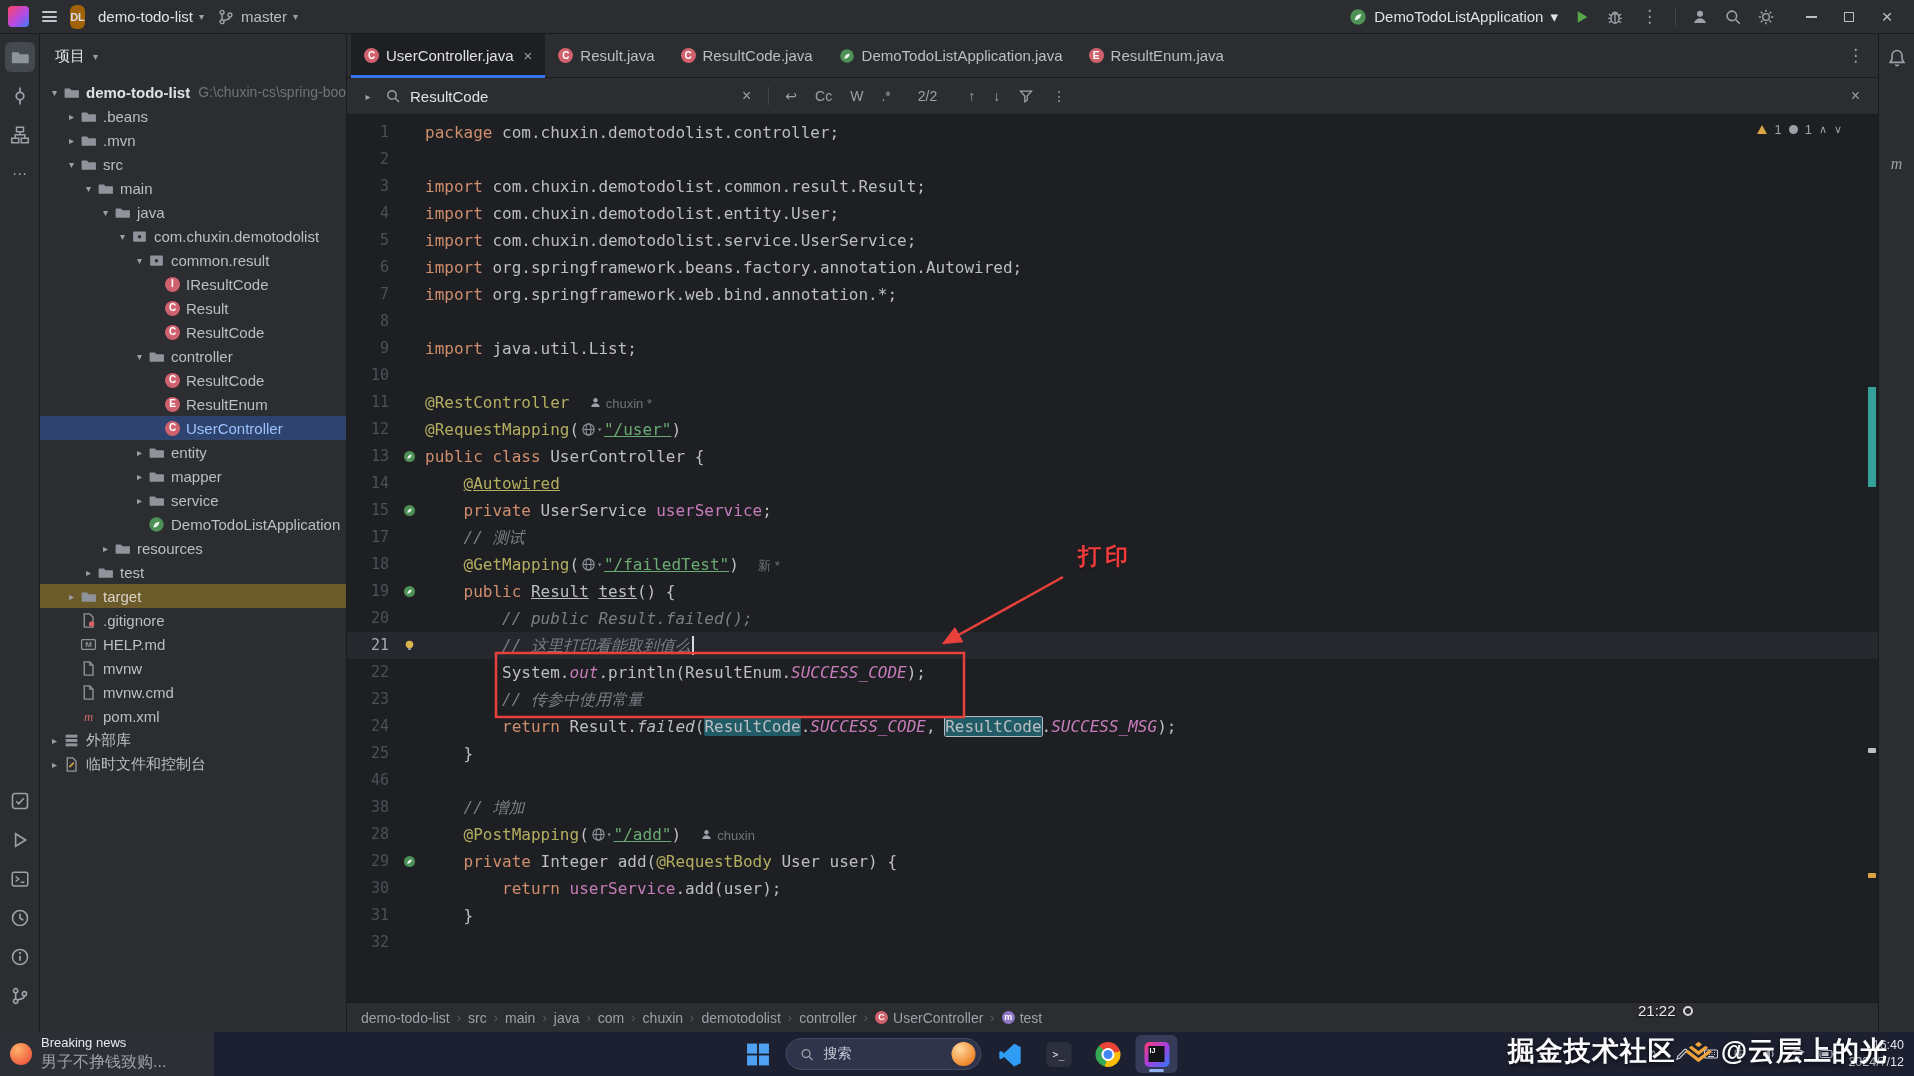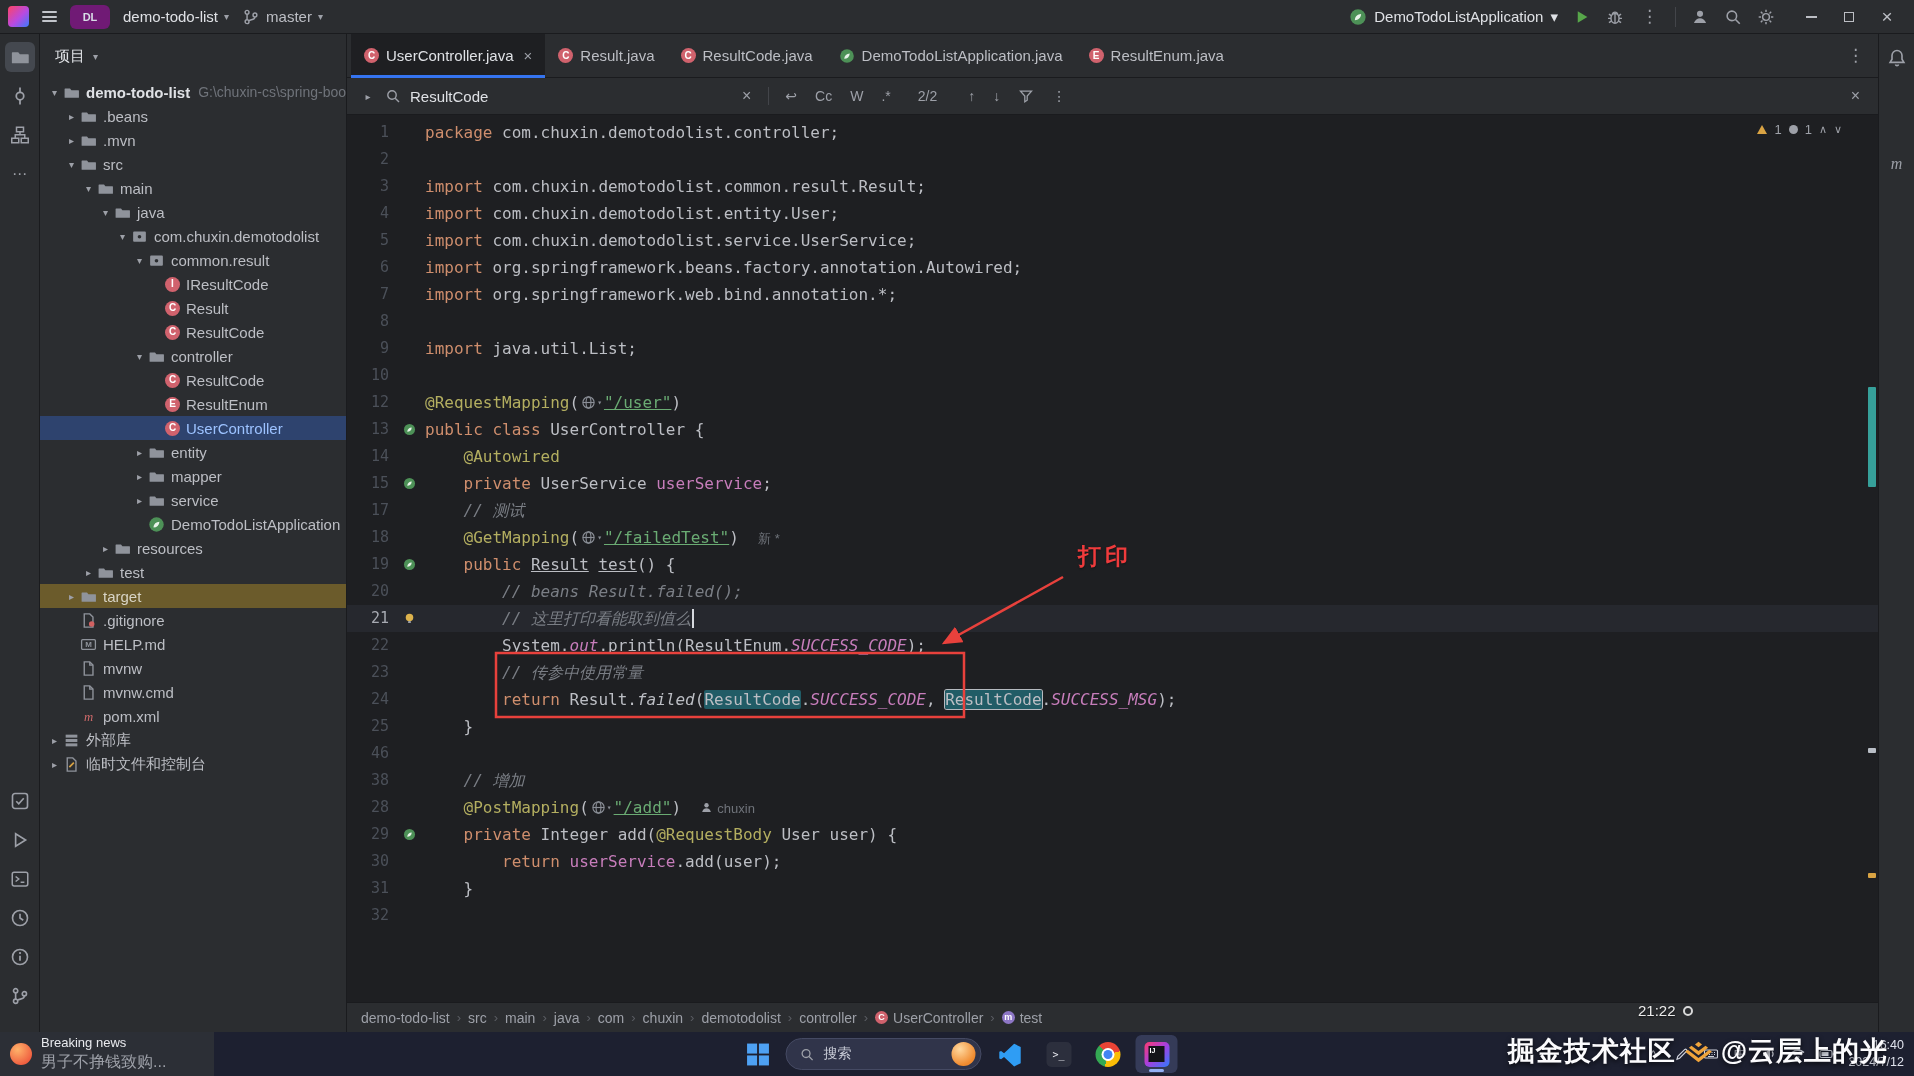--- a/index.html
+++ b/index.html
@@ -12,21 +12,21 @@
 .cir{border-radius:50%;color:#fff;font-weight:700;font-size:10px;line-height:1;
   display:inline-flex;align-items:center;justify-content:center;font-family:"Liberation Sans",sans-serif}
 
 
 .titlebar{position:absolute;top:0;left:0;right:0;height:34px;background:#2b2d30;border-bottom:1px solid #1a1b1e;
   display:flex;align-items:center;justify-content:space-between;padding:0 8px;font-size:15px;z-index:5}
 .tb-left{display:flex;align-items:center;gap:13px}
 .logo{width:21px;height:21px;border-radius:4px;background:linear-gradient(135deg,#fe4465,#b84ae2 55%,#3a7bfd)}
 .menu-bars{width:15px;height:11px;display:flex;flex-direction:column;justify-content:space-between;cursor:pointer}
 .menu-bars i{display:block;height:2px;background:#c2c5cb;border-radius:1px}
-.proj-badge{width:40px;height:24px;border-radius:6px;background:#701a75;color:#d8dce6;font-size:11px;font-weight:700;
+.proj-badge{width:15px;height:24px;border-radius:6px;background:#a16207;color:#d8dce6;font-size:11px;font-weight:700;
   display:flex;align-items:center;justify-content:center}
 .tb-chip{display:flex;align-items:center;gap:6px;color:#dfe1e5;cursor:pointer;background:none;border:none;font-size:15px}
 .tb-chip .chev{font-size:10px;color:#9da0a8}
 .tb-chip.branch{color:#bcbec4}
 .tb-right{display:flex;align-items:center;gap:15px}
 .run-chip{display:flex;align-items:center;gap:7px;color:#dfe1e5;cursor:pointer}
 .tb-ic{width:18px;height:18px;color:#9da0a8}
 .tb-more{color:#9da0a8;font-size:17px;padding:0 2px;cursor:pointer}
 .tb-sep{width:1px;height:20px;background:#43454a}
 .win-btns{display:flex;margin-left:2px}
@@ -90,21 +90,21 @@
 .cl{display:flex;height:27px;line-height:27px}
 .cl.cur{background:#26282e}
 .ln{width:46px;flex:none;text-align:right;padding-right:4px;color:#4b5059;font-size:15px}
 .cl.cur .ln{color:#a7aab2}
 .gi{width:32px;flex:none;display:flex;align-items:center;justify-content:center}
 .gi .ic{width:13px;height:13px;cursor:pointer}
 .ct{flex:1;min-width:0;white-space:pre;color:#bcbec4;cursor:text}
 .tk-k{color:#cf8e6d}
 .tk-c{color:#7a7e85;font-style:italic}
 .tk-a{color:#b3ae60}
-.tk-au{color:#b3ae60;}
+.tk-au{color:#b3ae60;text-decoration:underline}
 .tk-su{color:#6aab73;text-decoration:underline}
 .tk-cn{color:#c77dbb;font-style:italic}
 .tk-f{color:#c77dbb}
 .tk-sm{font-style:italic}
 .tk-mu{text-decoration:underline}
 .tk-hl{background:#215c66;border-radius:2px}
 .tk-hlc{background:#215c66;border-radius:2px;box-shadow:0 0 0 1px #b6bac0}
 .tk-inlay{color:#6f737a;font-family:"Liberation Sans",sans-serif;font-size:13px}
 .ct .ic-globe{width:15px;height:15px;vertical-align:-2px;margin:0 1px 0 2px}
 .ct .ic-person{width:13px;height:13px;vertical-align:-1px;margin-right:4px}
@@ -714,20 +714,28 @@
               <span class="ln">9</span>
               <span class="gi"></span>
               <span class="ct"><span class="tk-k">import </span><span class="tk-p">java.util.List;</span></span>
             </div>
             <div class="cl">
               <span class="ln">10</span>
               <span class="gi"></span>
               <span class="ct"></span>
             </div>
             <div class="cl">
+              <span class="ln">11</span>
+              <span class="gi"></span>
+              <span class="ct"><span class="tk-a">@RestController</span><span class="tk-p">  </span><span class="ic ic-person"><svg viewBox="0 0 16 16" width="100%" height="100%" xmlns="http://www.w3.org/2000/svg">
+                    <circle cx="8" cy="5.2" r="2.7" fill="#9da0a8"></circle>
+                    <path d="M2.6 13.4c1-3.1 3.1-4.4 5.4-4.4s4.4 1.3 5.4 4.4z" fill="#9da0a8"></path>
+                  </svg></span><span class="tk-inlay">chuxin *</span></span>
+            </div>
+            <div class="cl">
               <span class="ln">12</span>
               <span class="gi"></span>
               <span class="ct"><span class="tk-a">@RequestMapping</span><span class="tk-p">(</span><span class="ic ic-globe"><svg viewBox="0 0 16 16" width="100%" height="100%" xmlns="http://www.w3.org/2000/svg">
                     <circle cx="8" cy="8" r="6" fill="none" stroke="#8a8e96" stroke-width="1.2"></circle>
                     <ellipse cx="8" cy="8" rx="2.6" ry="6" fill="none" stroke="#8a8e96" stroke-width="1.2"></ellipse>
                     <line x1="2" y1="8" x2="14" y2="8" stroke="#8a8e96" stroke-width="1.2"></line>
                   </svg></span><span class="mini-chev">▾</span><span class="tk-su">"/user"</span><span class="tk-p">)</span></span>
             </div>
             <div class="cl">
               <span class="ln">13</span>
@@ -780,21 +788,21 @@
                     <circle cx="8" cy="8" r="6.8" fill="#4d9157"></circle>
                     <path d="M5.2 10.8c.2-3.4 2.4-5.2 5.6-5.4-.4 3.6-2.4 5.4-5.6 5.4z" fill="#e9f3ea"></path>
                   </svg>
                 </span>
               </span>
               <span class="ct"><span class="tk-p">    </span><span class="tk-k">public </span><span class="tk-mu">Result</span><span class="tk-p"> </span><span class="tk-mu">test</span><span class="tk-p">() {</span></span>
             </div>
             <div class="cl">
               <span class="ln">20</span>
               <span class="gi"></span>
-              <span class="ct"><span class="tk-p">        </span><span class="tk-c">// beans Result.failed();</span></span>
+              <span class="ct"><span class="tk-p">        </span><span class="tk-c">// public Result.failed();</span></span>
             </div>
             <div class="cl cur">
               <span class="ln">21</span>
               <span class="gi">
                 <span class="ic ic-bulb">
                   <svg viewBox="0 0 16 16" width="100%" height="100%" xmlns="http://www.w3.org/2000/svg">
                     <circle cx="8" cy="6.8" r="4.6" fill="#dcb24c"></circle>
                     <rect x="6.2" y="11.2" width="3.6" height="2.2" rx=".6" fill="#9ba0a8"></rect>
                   </svg>
                 </span>

